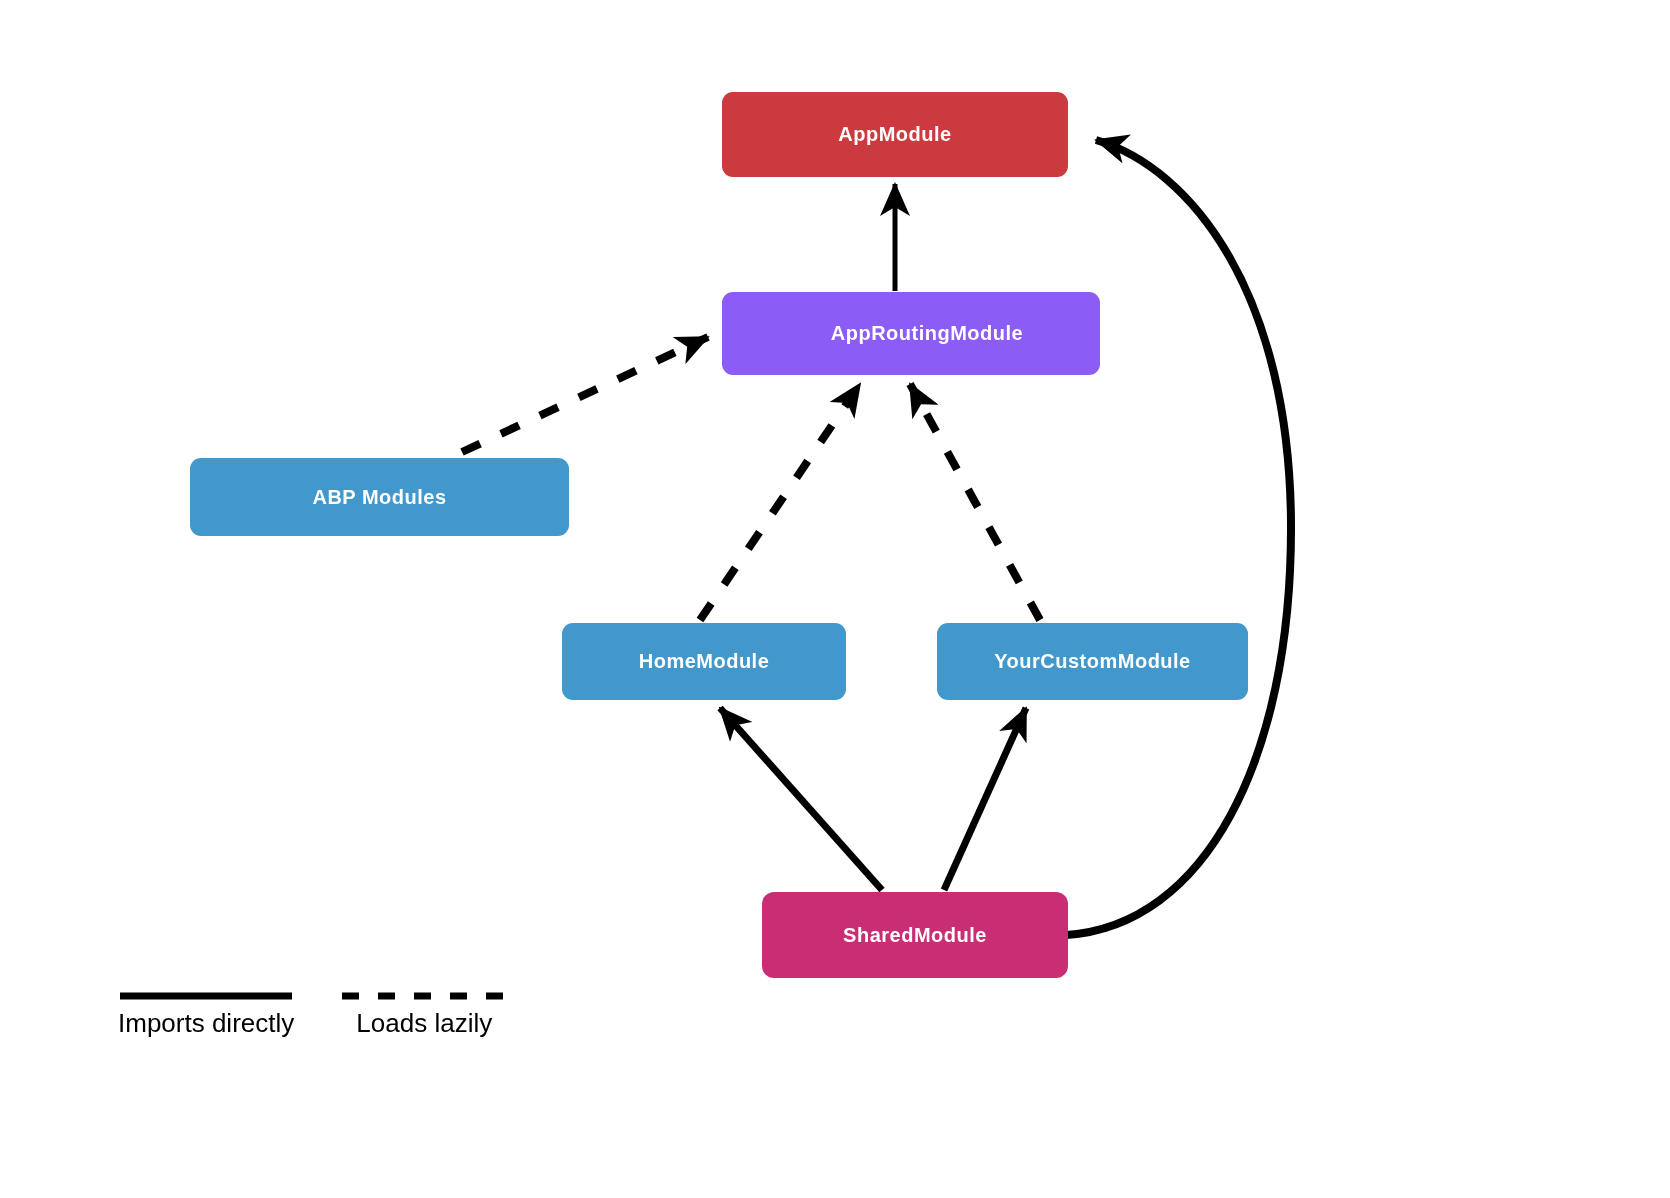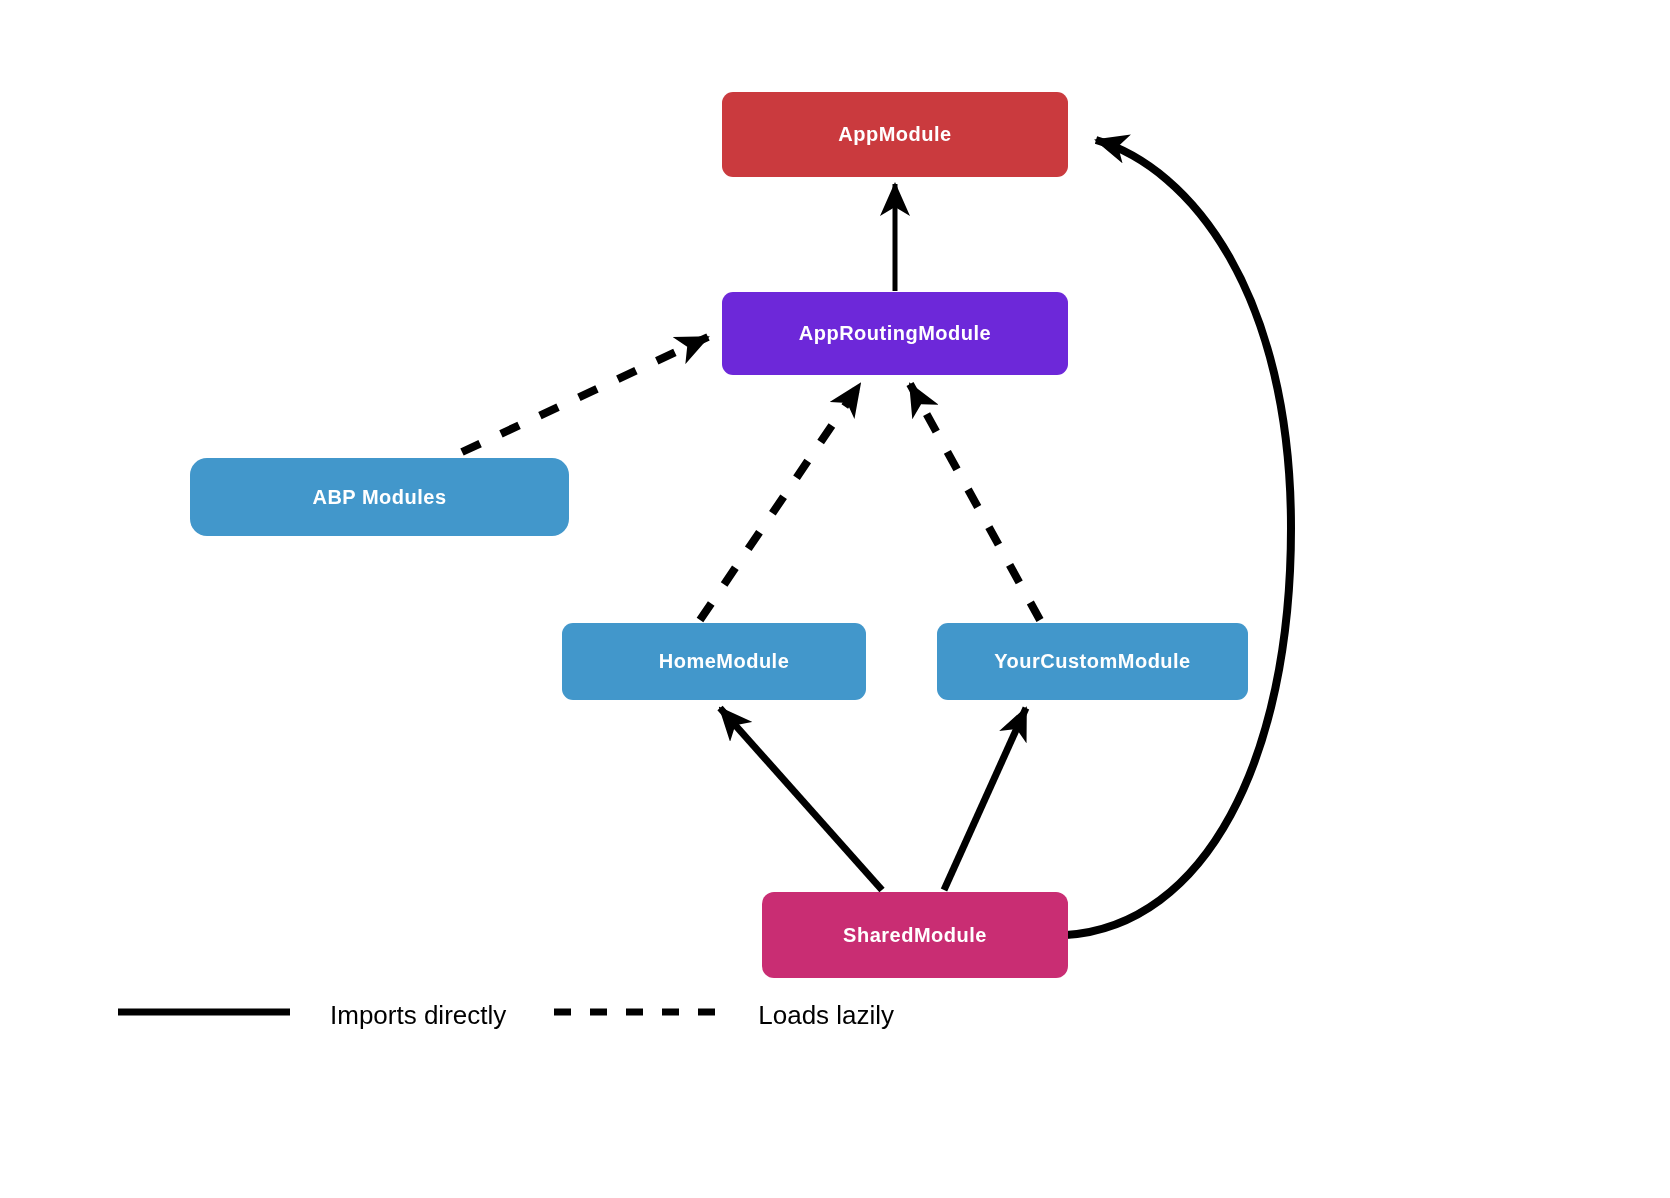--- a/index.html
+++ b/index.html
@@ -41,35 +41,34 @@
     border-radius: 11px;
     color: #FFFFFF;
     font-size: 20px;
     font-weight: bold;
     letter-spacing: 0.5px;
     text-align: center;
   }
   .node-appmodule        { left: 722px; top: 92px;  width: 346px; height: 85px; }
   .node-approutingmodule { left: 722px; top: 292px; width: 346px; height: 83px; }
   .node-abpmodules       { left: 190px; top: 458px; width: 379px; height: 78px; }
-  .node-homemodule       { left: 562px; top: 623px; width: 284px; height: 77px; padding-left: 20px; }
+  .node-homemodule       { left: 562px; top: 623px; width: 284px; height: 77px; }
   .node-yourcustommodule { left: 937px; top: 623px; width: 311px; height: 77px; }
   .node-sharedmodule     { left: 762px; top: 892px; width: 306px; height: 86px; border-radius: 12px; }
   .legend {
     position: absolute;
     left: 118px;
     top: 992px;
     display: flex;
     gap: 48px;
   }
   .legend-item {
     display: flex;
-    flex-direction: row;
+    flex-direction: column;
     align-items: center;
-    gap: 40px;
   }
   .legend-swatch {
     display: block;
   }
   .legend-label {
     margin-top: 8px;
     font-size: 26px;
     color: #000000;
     white-space: nowrap;
   }
@@ -98,25 +97,25 @@
 
     <line class="edge solid" x1="944" y1="890" x2="1026" y2="708" marker-end="url(#ah)"></line>
 
     <path class="edge curve" d="M1066,935 C1205,926 1291,760 1291,528 C1291,295 1192,168 1096,140" marker-end="url(#ah)"></path>
   </svg>
 
   <div class="node node-appmodule" style="background: rgb(202, 58, 62);">
     <span>AppModule</span>
   </div>
 
-  <div class="node node-approutingmodule" style="background: #6d28d9;">
+  <div class="node node-approutingmodule" style="background: #8b5cf6; padding-left: 32px;">
     <span>AppRoutingModule</span>
   </div>
 
-  <div class="node node-abpmodules" style="background: rgb(66, 151, 203); border-radius: 17px;">
+  <div class="node node-abpmodules" style="background: rgb(66, 151, 203);">
     <span>ABP Modules</span>
   </div>
 
   <div class="node node-homemodule" style="background: rgb(66, 151, 203);">
     <span>HomeModule</span>
   </div>
 
   <div class="node node-yourcustommodule" style="background: rgb(66, 151, 203);">
     <span>YourCustomModule</span>
   </div>

